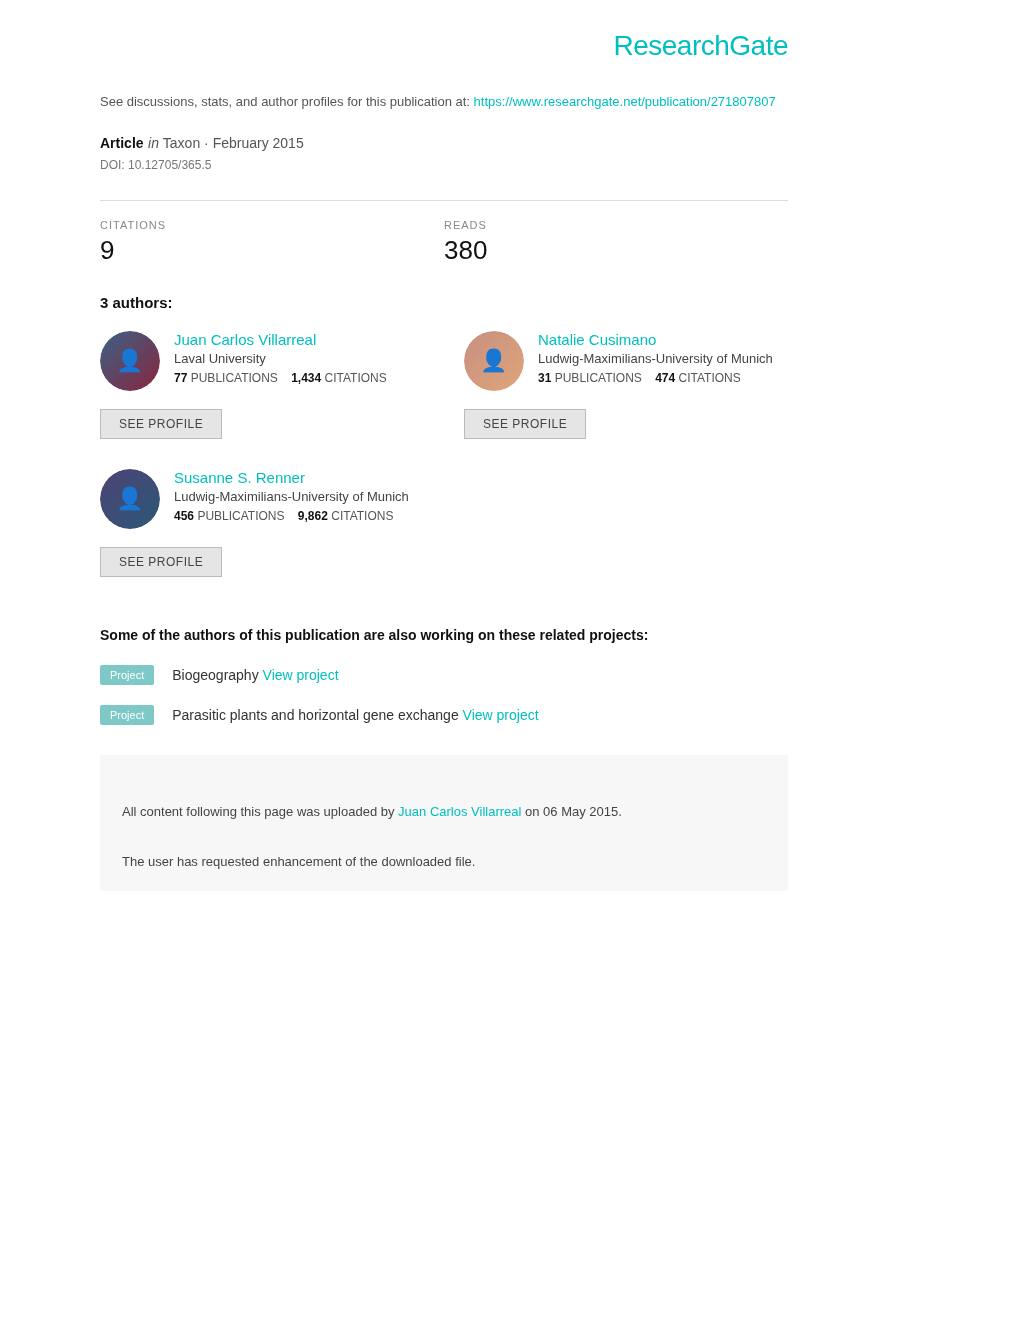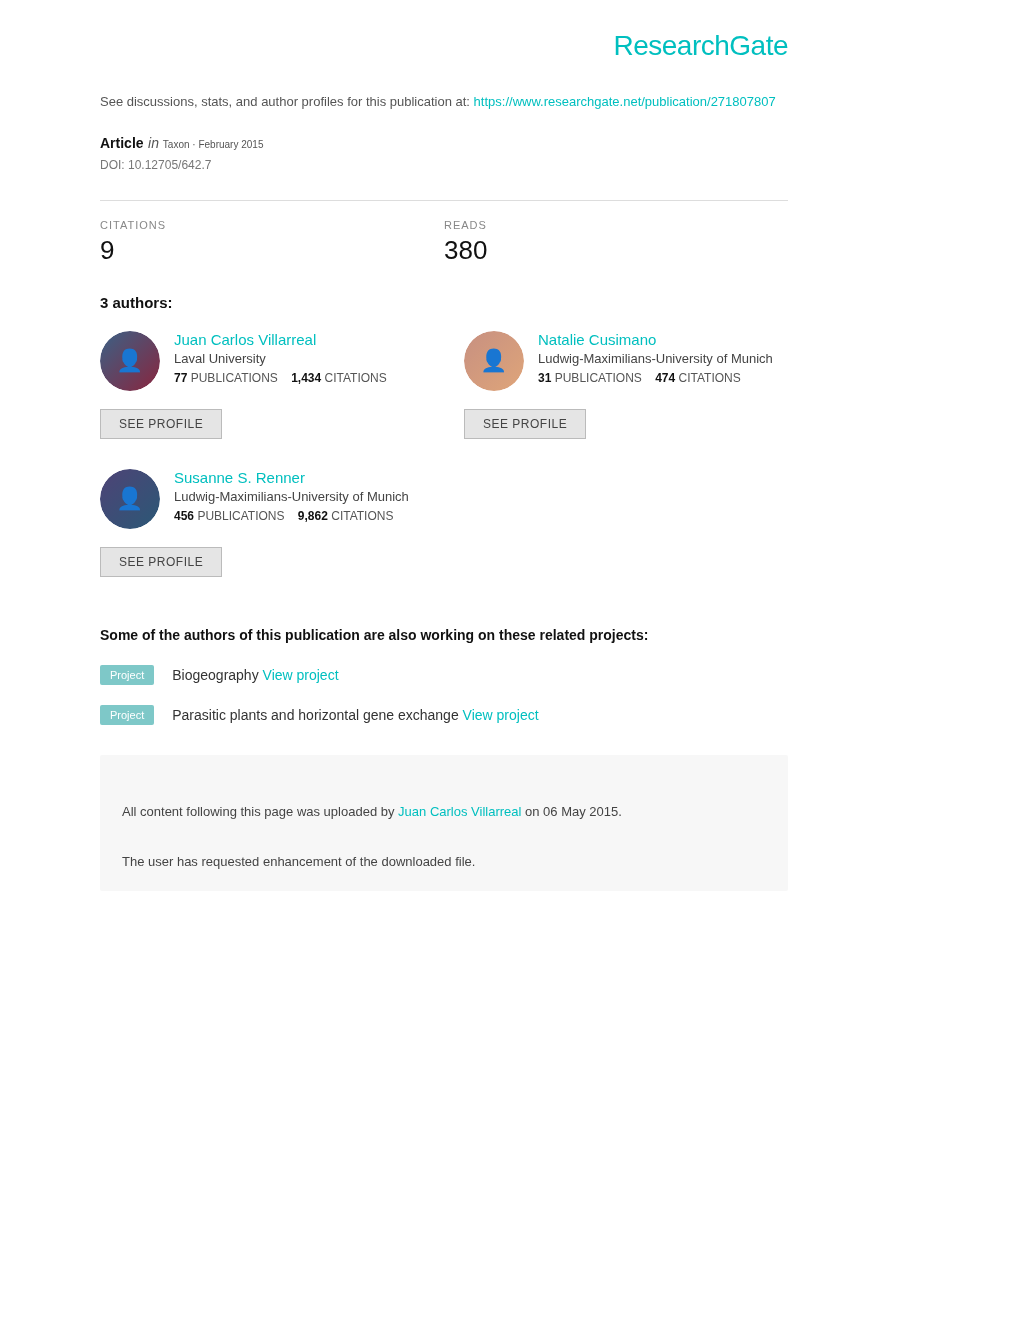--- a/index.html
+++ b/index.html
@@ -56,21 +56,21 @@
       font-weight: bold;
       font-size: 14px;
       color: #111;
     }
     .article-meta .in-label {
       font-size: 14px;
       color: #555;
       font-style: italic;
     }
     .article-meta .journal {
-      font-size: 10px;
+      font-size: 14px;
       color: #555;
     }
     .doi {
       font-size: 12px;
       color: #777;
       font-family: Arial, sans-serif;
       margin-bottom: 28px;
     }
     .divider {
       border: none;
@@ -260,21 +260,21 @@
     <a href="#">https://www.researchgate.net/publication/271807807</a>
   </div>
 
 
   <div class="article-meta">
     <span class="article-label">Article</span>
     <span class="in-label"> in </span>
     <span class="journal">Taxon · February 2015</span>
   </div>
   <div class="doi">
-    <span>DOI: </span><span>10.12705/642.7</span>
+    <span>DOI: </span><span>10.12705/365.5</span>
   </div>
 
   <hr class="divider">
 
   <div class="stats-row">
     <div class="stat-block">
       <div class="stat-label">CITATIONS</div>
       <div class="stat-value">9</div>
     </div>
     <div class="stat-block">

